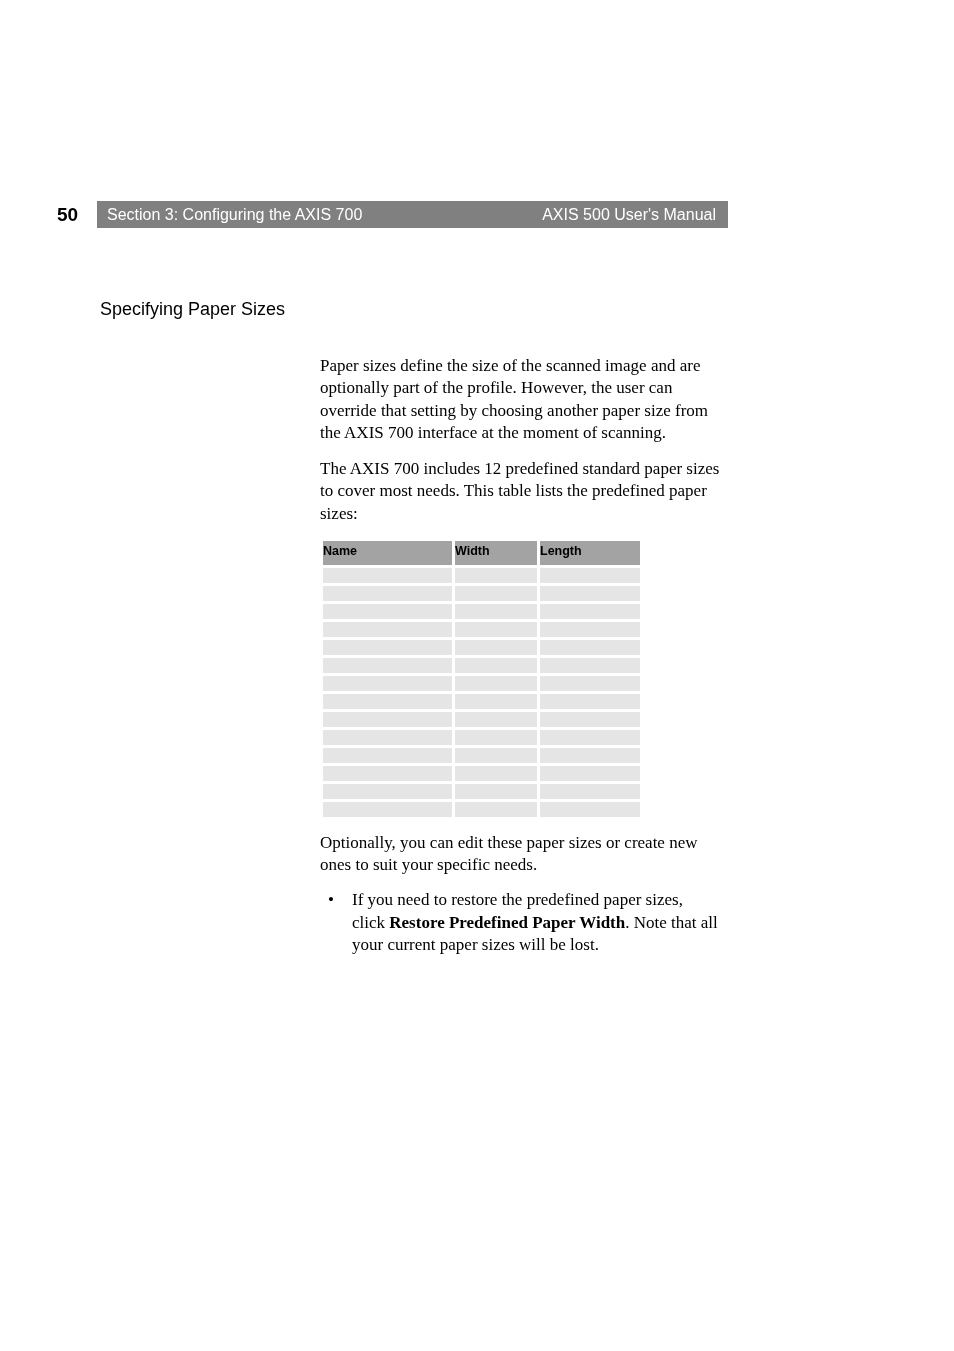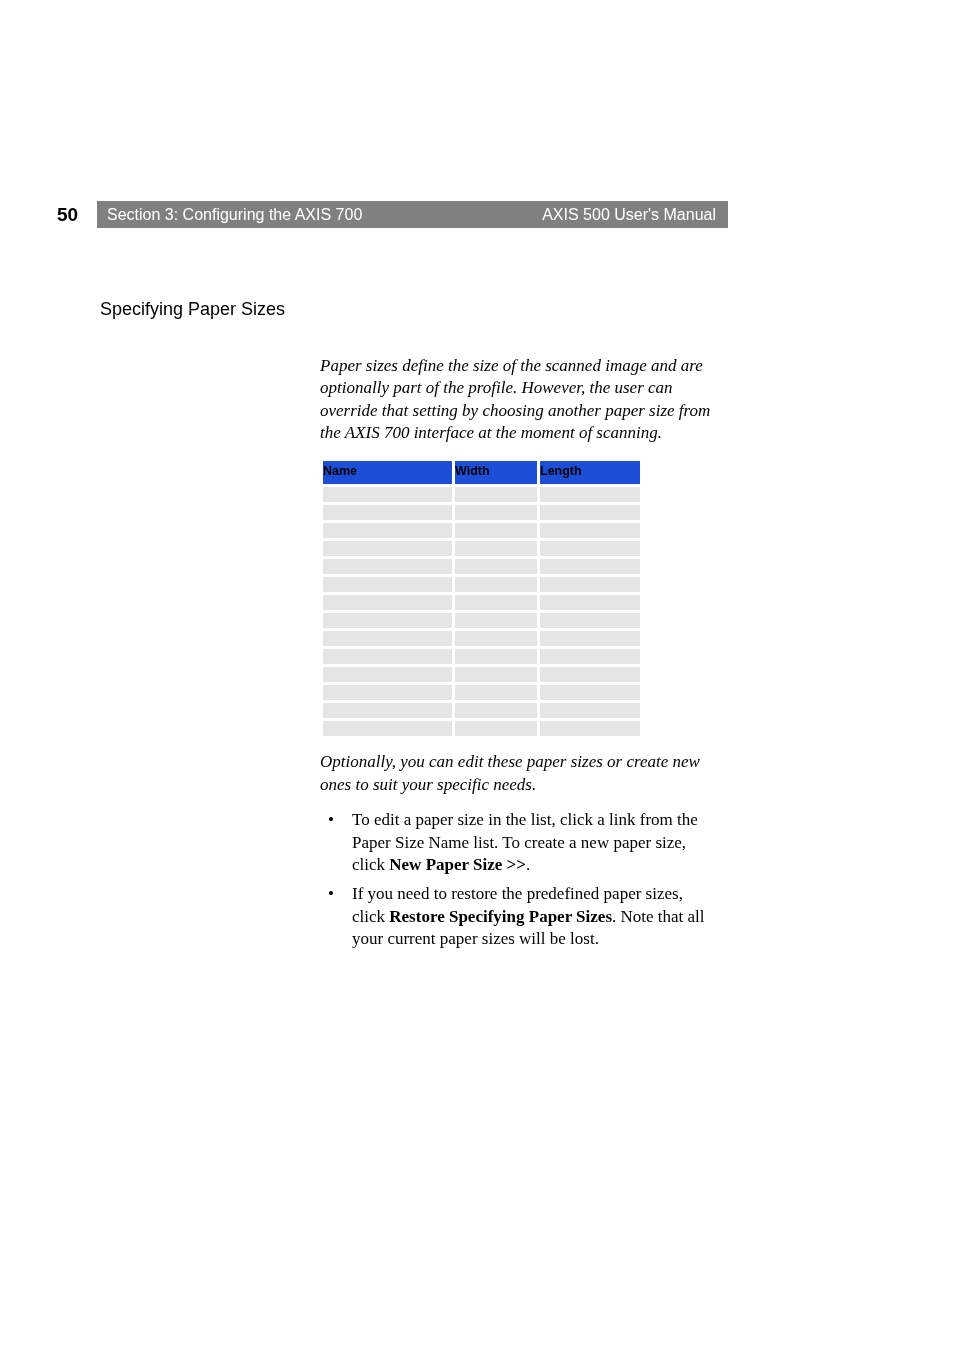--- a/index.html
+++ b/index.html
@@ -68,34 +68,33 @@
     position: absolute;
     top: 355px;
     left: 320px;
     width: 400px;
     font-size: 17px;
     line-height: 1.32;
     color: #000;
   }
   .body-area p {
     margin: 0 0 13px 0;
-    font-style: italic;
   }
   .tbl {
     border-collapse: separate;
     border-spacing: 3px 3px;
     margin: 4px 0 12px 0;
     font-family: Arial, Helvetica, sans-serif;
   }
   .tbl th {
     text-align: left;
     font-size: 12.5px;
     font-weight: bold;
     padding: 2px 4px 5px 0;
-    background: #1d4ed8;
+    background: #a3a3a3;
     color: #000;
   }
   .tbl td {
     background: #e5e5e5;
     height: 15px;
     padding: 0;
     font-size: 11px;
   }
   .col-name  { width: 125px; }
   .col-width { width: 78px; }
@@ -132,20 +131,21 @@
       <span class="header-right">AXIS 500 User's Manual</span>
     </div>
   </div>
 
   <div class="section-title">Specifying Paper Sizes</div>
 
   <div class="body-area">
 
     <p>Paper sizes define the size of the scanned image and are optionally part of the profile. However, the user can override that setting by choosing another paper size from the AXIS 700 interface at the moment of scanning.</p>
 
+    <p>The AXIS 700 includes 12 predefined standard paper sizes to cover most needs. This table lists the predefined paper sizes:</p>
 
     <table class="tbl">
       <thead>
         <tr>
           <th class="col-name">Name</th>
           <th class="col-width">Width</th>
           <th class="col-length">Length</th>
         </tr>
       </thead>
       <tbody>
@@ -220,22 +220,19 @@
             <td class="col-length"></td>
           </tr>
       </tbody>
     </table>
 
     <p>Optionally, you can edit these paper sizes or create new ones to suit your specific needs.</p>
 
 
     <ul class="bullets">
       <li>
-        <span>To edit a paper size in the list, click a link from the Paper Size Name list. To create a new paper size, click </span><span class="b">New Paper Size &gt;&gt;</span><span>.</span>
-      </li>
-      <li>
-        <span>If you need to restore the predefined paper sizes, click </span><span class="b">Restore Specifying Paper Sizes</span><span>. Note that all your current paper sizes will be lost.</span>
+        <span>If you need to restore the predefined paper sizes, click </span><span class="b">Restore Predefined Paper Width</span><span>. Note that all your current paper sizes will be lost.</span>
       </li>
     </ul>
 
   </div>
 
 </div>
 
 </body></html>

